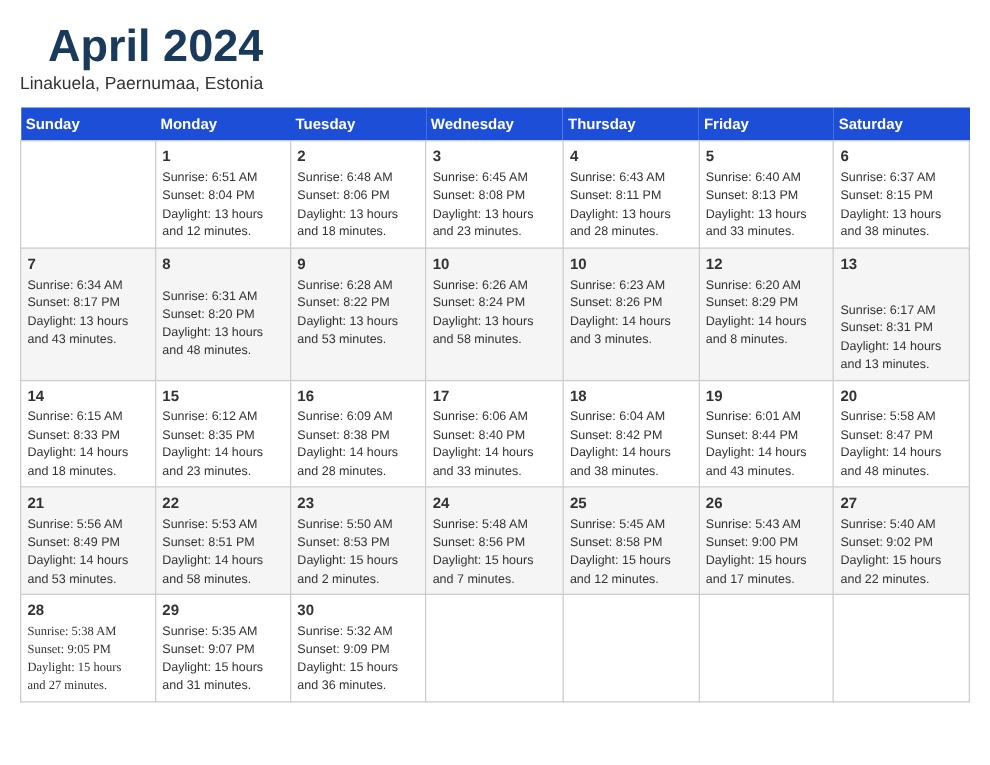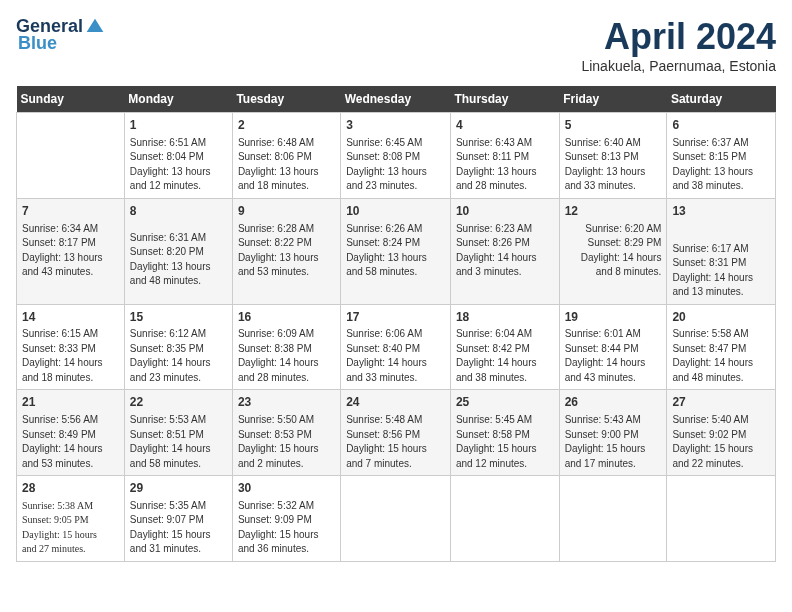--- a/index.html
+++ b/index.html
@@ -41,21 +41,21 @@
     .location {
       font-size: 14px;
       color: #333;
     }
     table {
       width: 100%;
       border-collapse: collapse;
       font-size: 11px;
     }
     th {
-      background-color: #404040;
+      background-color: #1d4ed8;
       color: #fff;
       padding: 6px 4px;
       text-align: left;
       font-size: 12px;
       font-weight: bold;
     }
     td {
       border: 1px solid #ccc;
       padding: 4px 5px;
       vertical-align: top;
@@ -83,29 +83,20 @@
       background-color: #fff;
     }
     .empty-cell {
       background-color: #f9f9f9;
     }
   </style>
 </head>
 <body>
 
 <div class="header">
-  <div class="logo">
-    <div class="logo-text">
-      <span style="font-size:18px;font-weight:bold;color:#1a3a5c;">General</span>
-      <svg class="logo-icon" viewBox="0 0 24 24" width="22" height="22">
-        <polygon points="12,2 22,18 2,18" fill="#3a8fc7"></polygon>
-      </svg>
-    </div>
-    <span style="font-size:18px;font-weight:bold;color:#3a8fc7;margin-top:-4px;margin-left:2px;">Blue</span>
-  </div>
   <div class="title-section">
     <div class="month-title">April 2024</div>
     <div class="location">Linakuela, Paernumaa, Estonia</div>
   </div>
 </div>
 
 <table>
   <thead>
     <tr id="header-row">
         <th>Sunday</th>
@@ -194,21 +185,21 @@
         </td>
         <td>
           <span class="day-num">10</span>
           <div class="day-info" style="white-space: pre-line;">Sunrise: 6:23 AM
 Sunset: 8:26 PM
 Daylight: 14 hours
 and 3 minutes.</div>
         </td>
         <td>
           <span class="day-num">12</span>
-          <div class="day-info" style="white-space: pre-line; text-align: right;">Sunrise: 6:20 AM
+          <div class="day-info" style="white-space: pre-line;">Sunrise: 6:20 AM
 Sunset: 8:29 PM
 Daylight: 14 hours
 and 8 minutes.</div>
         </td>
         <td>
           <span class="day-num">13</span>
           <div class="day-info" style="white-space: pre-line; margin-top: 22px;">Sunrise: 6:17 AM
 Sunset: 8:31 PM
 Daylight: 14 hours
 and 13 minutes.</div>

